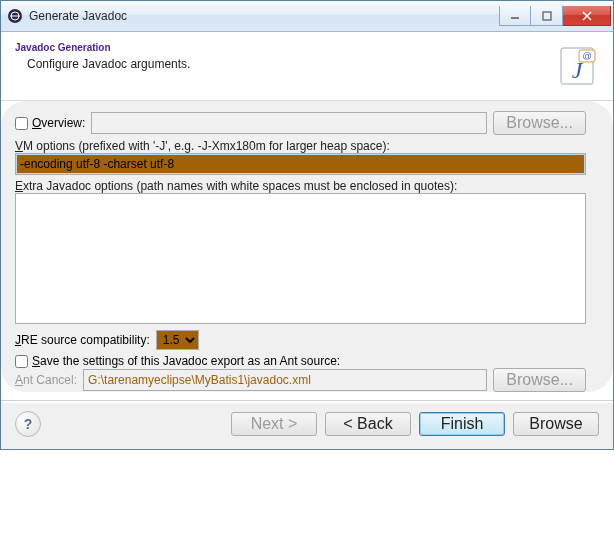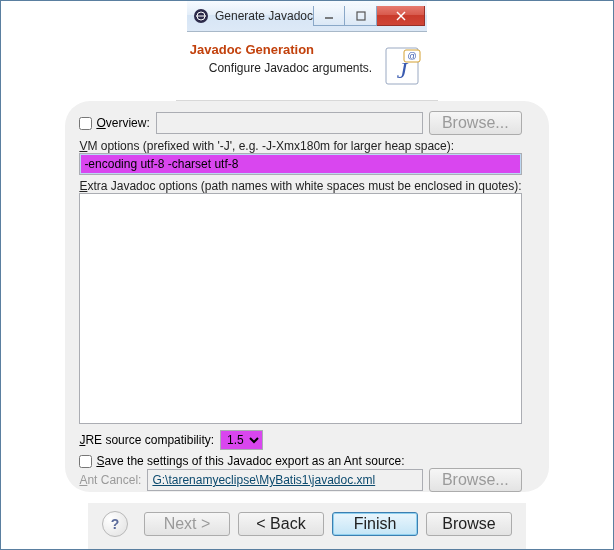--- a/index.html
+++ b/index.html
@@ -4,28 +4,27 @@
 <style>
   html, body {
     margin: 0;
     padding: 0;
     font-family: "Segoe UI", Tahoma, sans-serif;
     font-size: 12px;
     background: #fff;
   }
   .window {
     width: 614px;
-    height: 550px;
+    height: 450px;
     border: 1px solid #5a7fa0;
     box-sizing: border-box;
     display: flex;
     flex-direction: column;
     background: #fff;
     position: relative;
-    align-items: center;
   }
   
   .titlebar {
     height: 30px;
     background: linear-gradient(to bottom, #f7fbff 0%, #e4eef9 45%, #d6e5f5 46%, #dde9f7 100%);
     border-bottom: 1px solid #a8b8c8;
     display: flex;
     align-items: center;
     padding: 0 2px 0 6px;
   }
@@ -71,28 +70,28 @@
     display: flex;
     align-items: flex-start;
     padding: 10px 14px 12px 14px;
     background: #fff;
     border-bottom: 1px solid #d8d8d8;
     position: relative;
   }
   .header-left { flex: 1; }
   .header h1 {
     margin: 0 0 4px 0;
-    font-size: 13px;
+    font-size: 10px;
     font-weight: bold;
-    color: #c2410c;
+    color: #4c1d95;
   }
   .header .subtitle {
     font-size: 12px;
     color: #222;
-    margin-left: 19px;
+    margin-left: 12px;
   }
   .header-icon {
     width: 44px;
     height: 44px;
     margin-left: 8px;
     margin-top: 2px;
   }
   
   .body {
     flex: 1;
@@ -115,30 +114,29 @@
   .row label.inline {
     display: flex;
     align-items: center;
     gap: 4px;
   }
   .underline-key {
     text-decoration: underline;
   }
   input[type="text"].field, .textarea-wrapper, select.field {
     border: 1px solid #abadb3;
-    background: #d946ef;
+    background: #a16207;
     font-family: inherit;
     font-size: 12px;
     padding: 2px 4px;
     box-sizing: border-box;
   }
   input[type="text"].field:disabled {
     background: #f0f0f0;
-    color: #0c4a6e;
-    text-decoration: underline;
+    color: #a16207;
   }
   input[type="text"].field {
     height: 22px;
   }
   .overview-field {
     flex: 1;
     background: #f0f0f0;
   }
   .btn {
     height: 24px;

